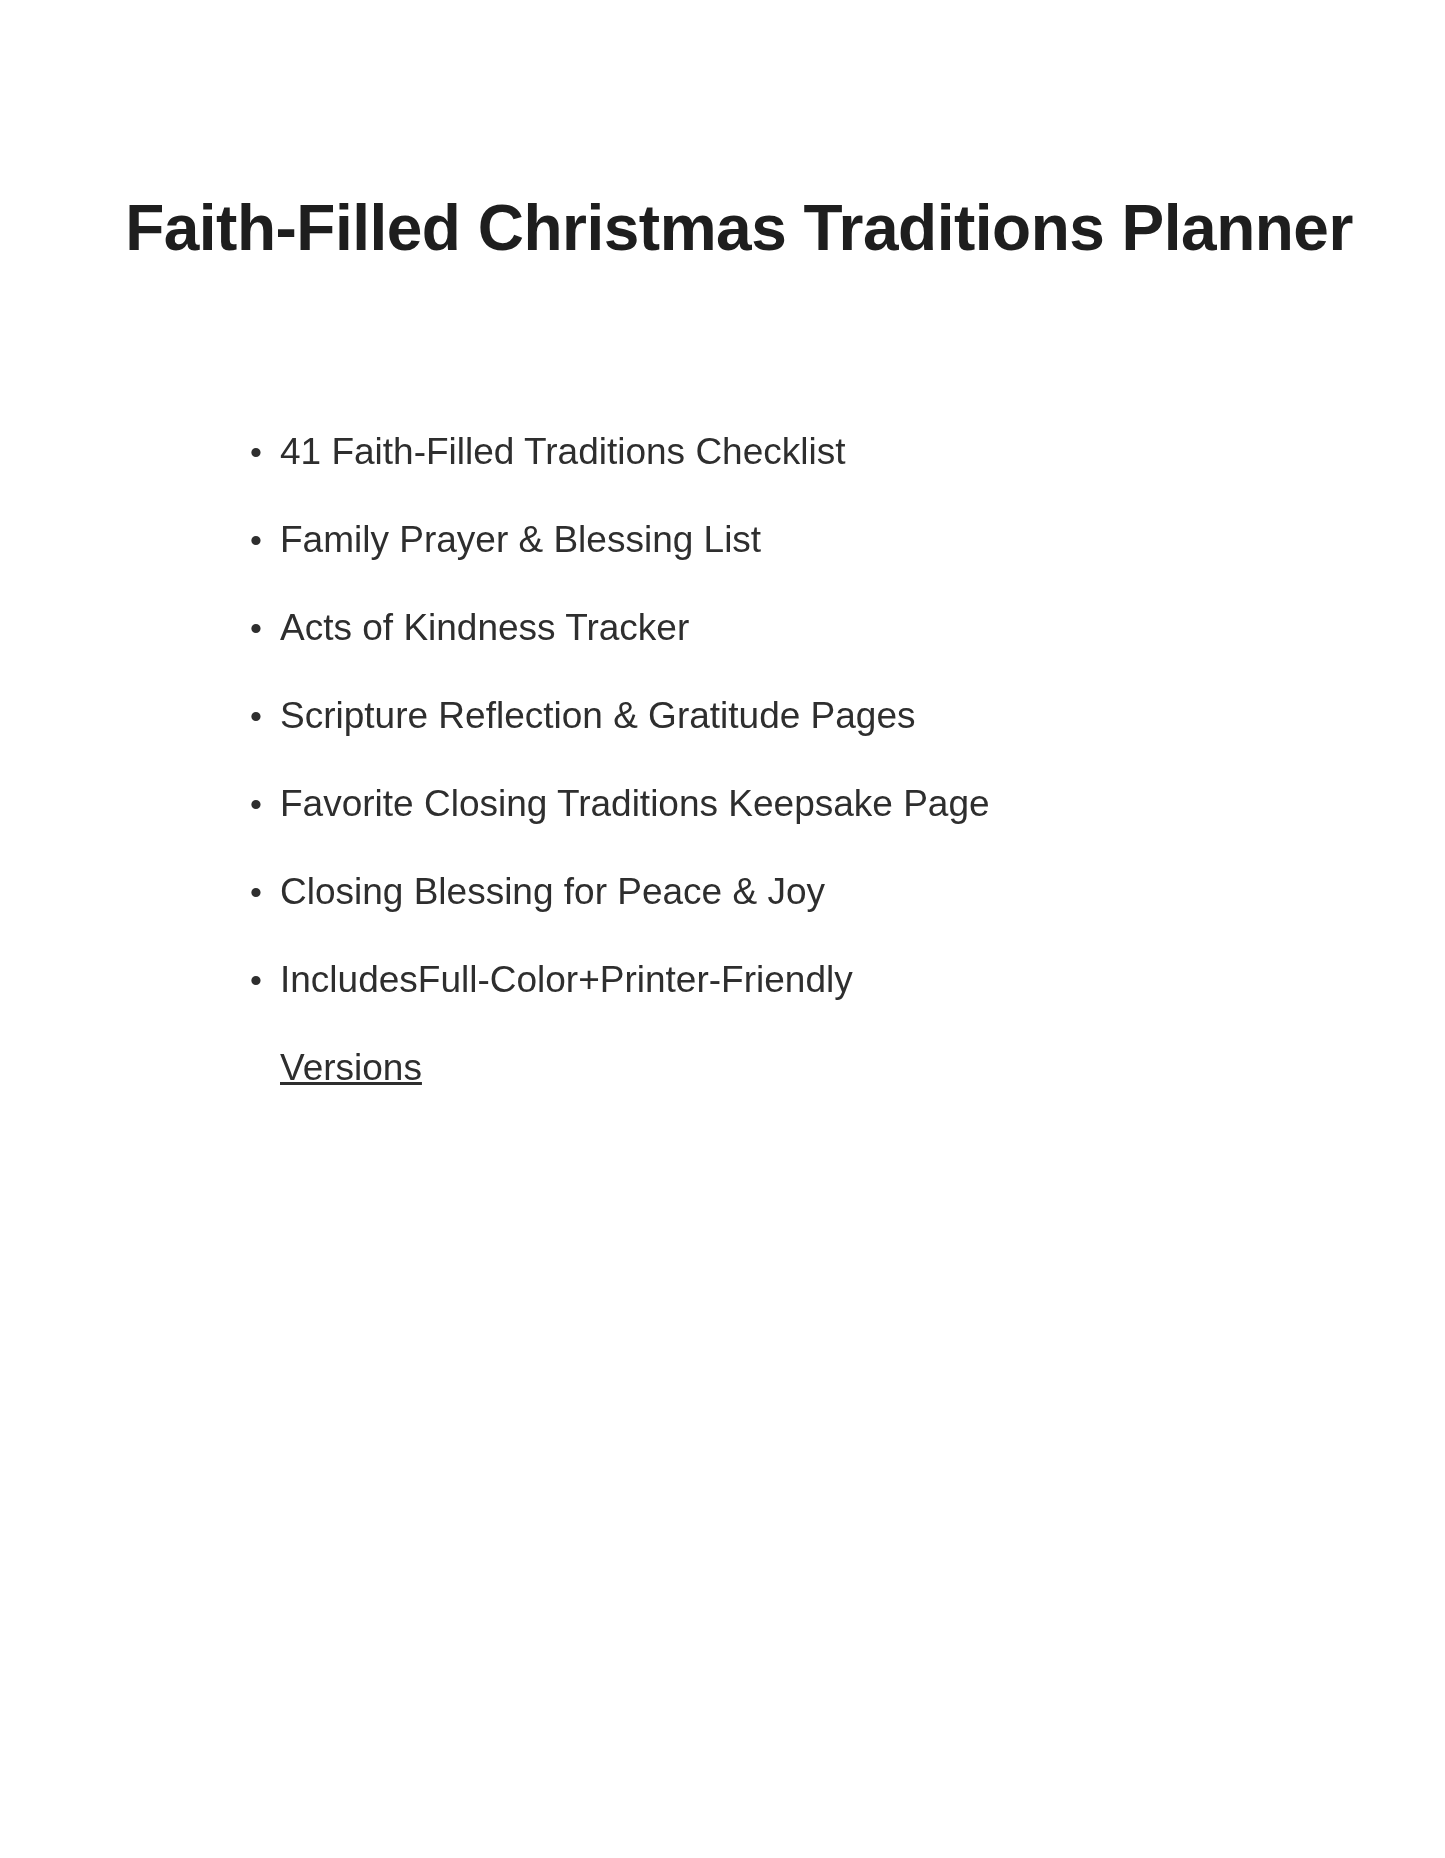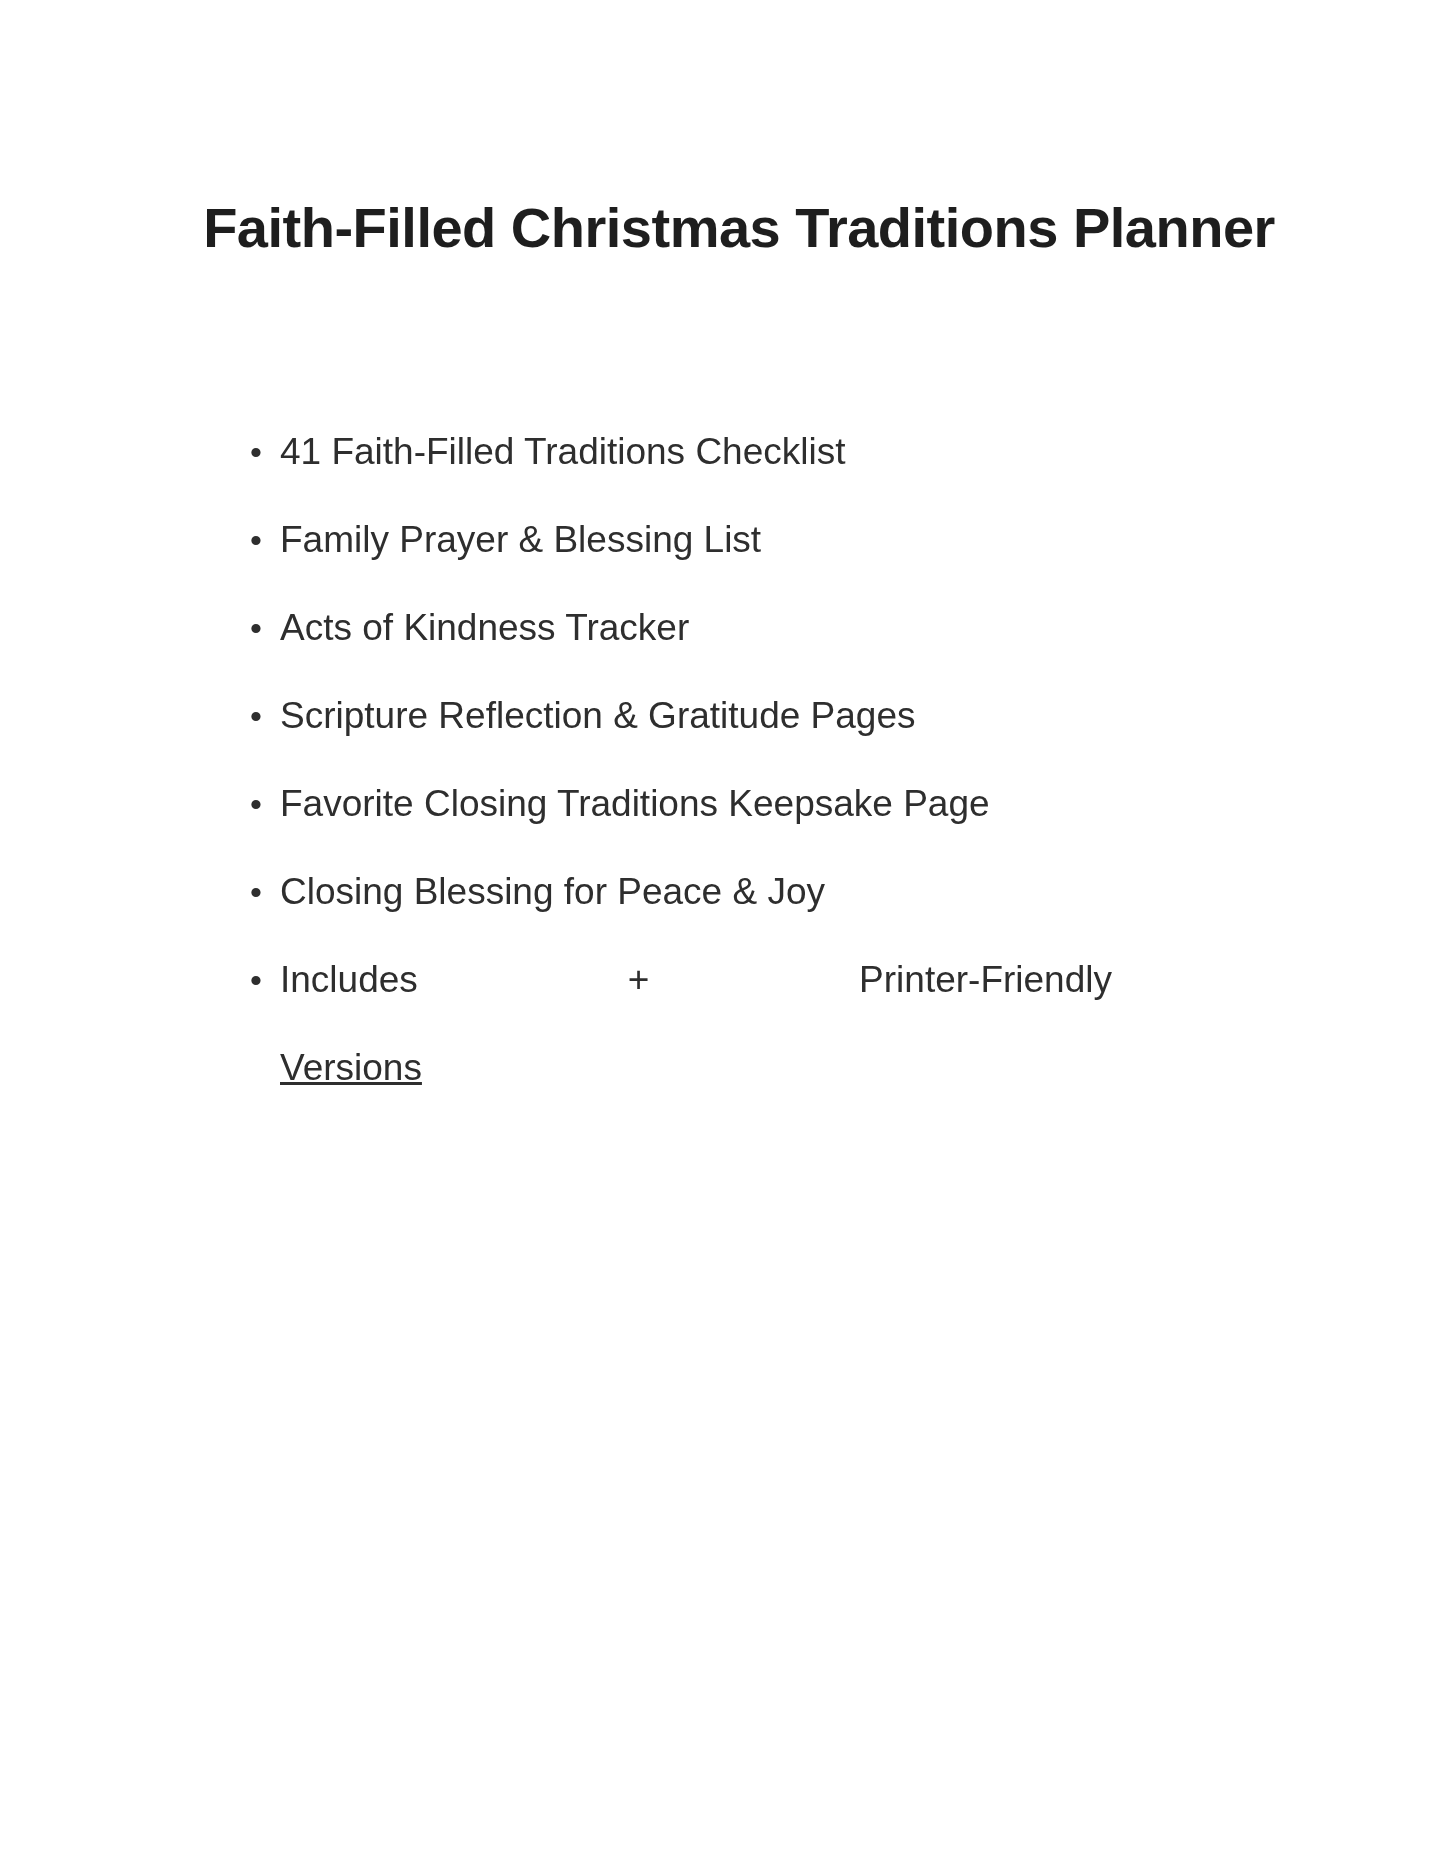--- a/index.html
+++ b/index.html
@@ -17,21 +17,21 @@
   }
   .title-block {
     position: absolute;
     top: 190px;
     left: 0;
     width: 1445px;
     text-align: center;
     color: #1e1e1e;
   }
   .title-line {
-    font-size: 56px;
+    font-size: 64px;
     font-weight: 700;
     line-height: 76px;
     letter-spacing: -0.5px;
     margin: 0;
     padding-left: 33px;
   }
   .list-block {
     position: absolute;
     top: 408px;
     left: 250px;
@@ -54,21 +54,21 @@
     flex: 0 0 30px;
     width: 30px;
     font-size: 34px;
     line-height: 88px;
   }
   .item-text {
     flex: 1 1 auto;
   }
   .justified-line {
     display: flex;
-    justify-content: space-between;
+    justify-content: flex-start;
     width: 832px;
   }
   .wrapped-line {
     display: block;
     text-decoration: underline;
   }
 </style>
 </head>
 <body>
 
@@ -102,20 +102,21 @@
       </li>
       <li>
         <span class="bullet">•</span>
         <span class="item-text">Closing Blessing for Peace &amp; Joy</span>
       </li>
       <li>
         <span class="bullet">•</span>
         <span class="item-text">
           <span class="justified-line">
             <span>Includes</span>
+            <span>Full-Color</span>
             <span>+</span>
             <span>Printer-Friendly</span>
           </span>
           <span class="wrapped-line">Versions</span>
         </span>
       </li>
     </ul>
   </div>
 
 </div>

